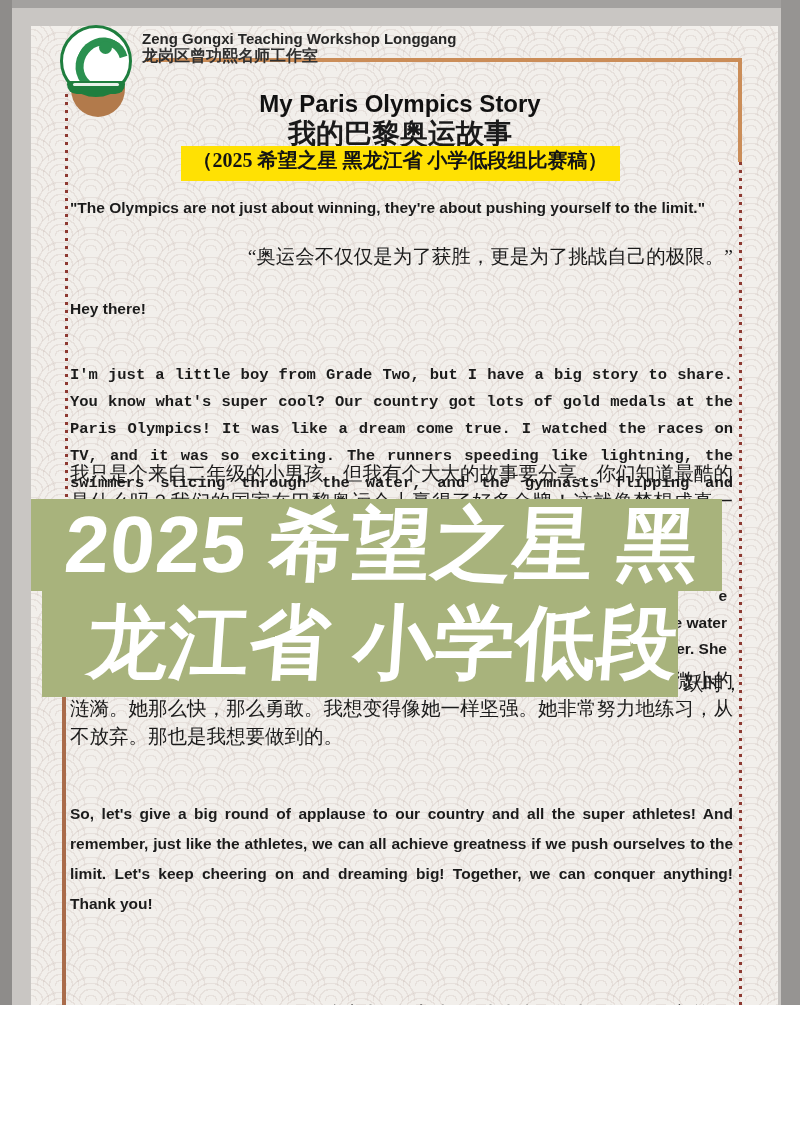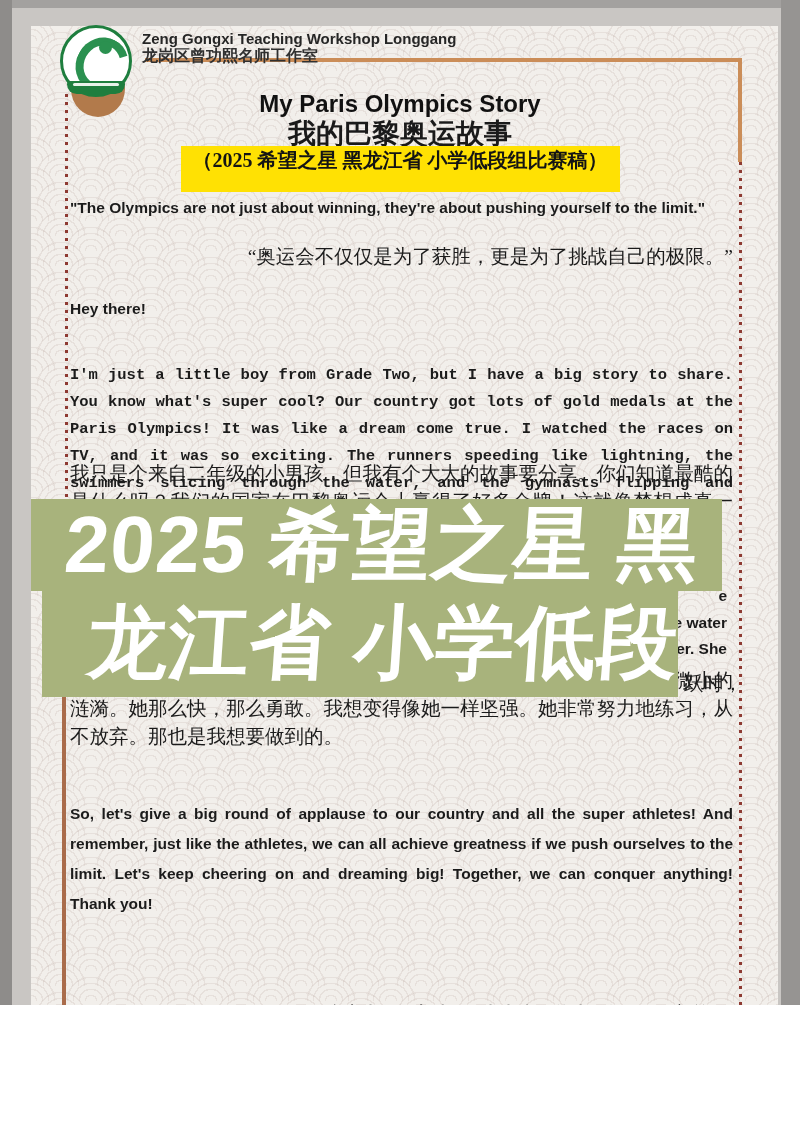--- a/index.html
+++ b/index.html
@@ -42,21 +42,21 @@
   .logo-dot{position:absolute;left:40px;top:16px;width:13px;height:13px;border-radius:50%;background:#2b9150;}
   .logo-book{position:absolute;left:8px;top:56px;width:58px;height:13px;background:#1e7e3e;border-radius:4px 4px 12px 12px;}
   .logo-book-line{position:absolute;left:14px;top:58px;width:46px;height:3px;background:#e7f2e9;border-radius:2px;}
   
   .org-en{left:142px;top:30px;font:700 15px/18px "Liberation Sans",sans-serif;color:#262626;z-index:2;}
   .org-zh{left:142px;top:46px;font:700 16px/19px "Liberation Sans",sans-serif;color:#303030;z-index:2;}
   
   .title-en{left:0;top:90px;width:800px;text-align:center;font:700 24px/28px "Liberation Sans",sans-serif;color:#111;}
   .title-zh{left:0;top:118px;width:800px;text-align:center;font:600 28px/32px "Liberation Serif","DejaVu Serif",serif;color:#1a1a1a;}
   .subtitle-wrap{left:0;top:146px;width:800px;text-align:center;}
-  .subtitle{display:inline-block;background:#ffe103;padding:2px 12px 20px;font:700 20px/24px "Liberation Serif","DejaVu Serif",serif;color:#141414;}
+  .subtitle{display:inline-block;background:#ffe103;padding:2px 12px 9px;font:700 20px/24px "Liberation Serif","DejaVu Serif",serif;color:#141414;}
   
   .block{left:70px;width:663px;color:#1b1b1b;}
   .en{font:700 15.5px/27px "Liberation Sans",sans-serif;text-align:justify;}
   .en2{font:700 15.5px/30px "Liberation Sans",sans-serif;text-align:justify;}
   .zh{font:500 19.5px/28px "Liberation Serif","DejaVu Serif",serif;text-align:justify;}
   .quote-en{top:194px;}
   .quote-zh{top:243px;text-align:right;}
   .greeting{top:295px;}
   .para1-en{top:362px;font-family:Liberation Mono, monospace;}
   .para1-zh{top:460px;}

